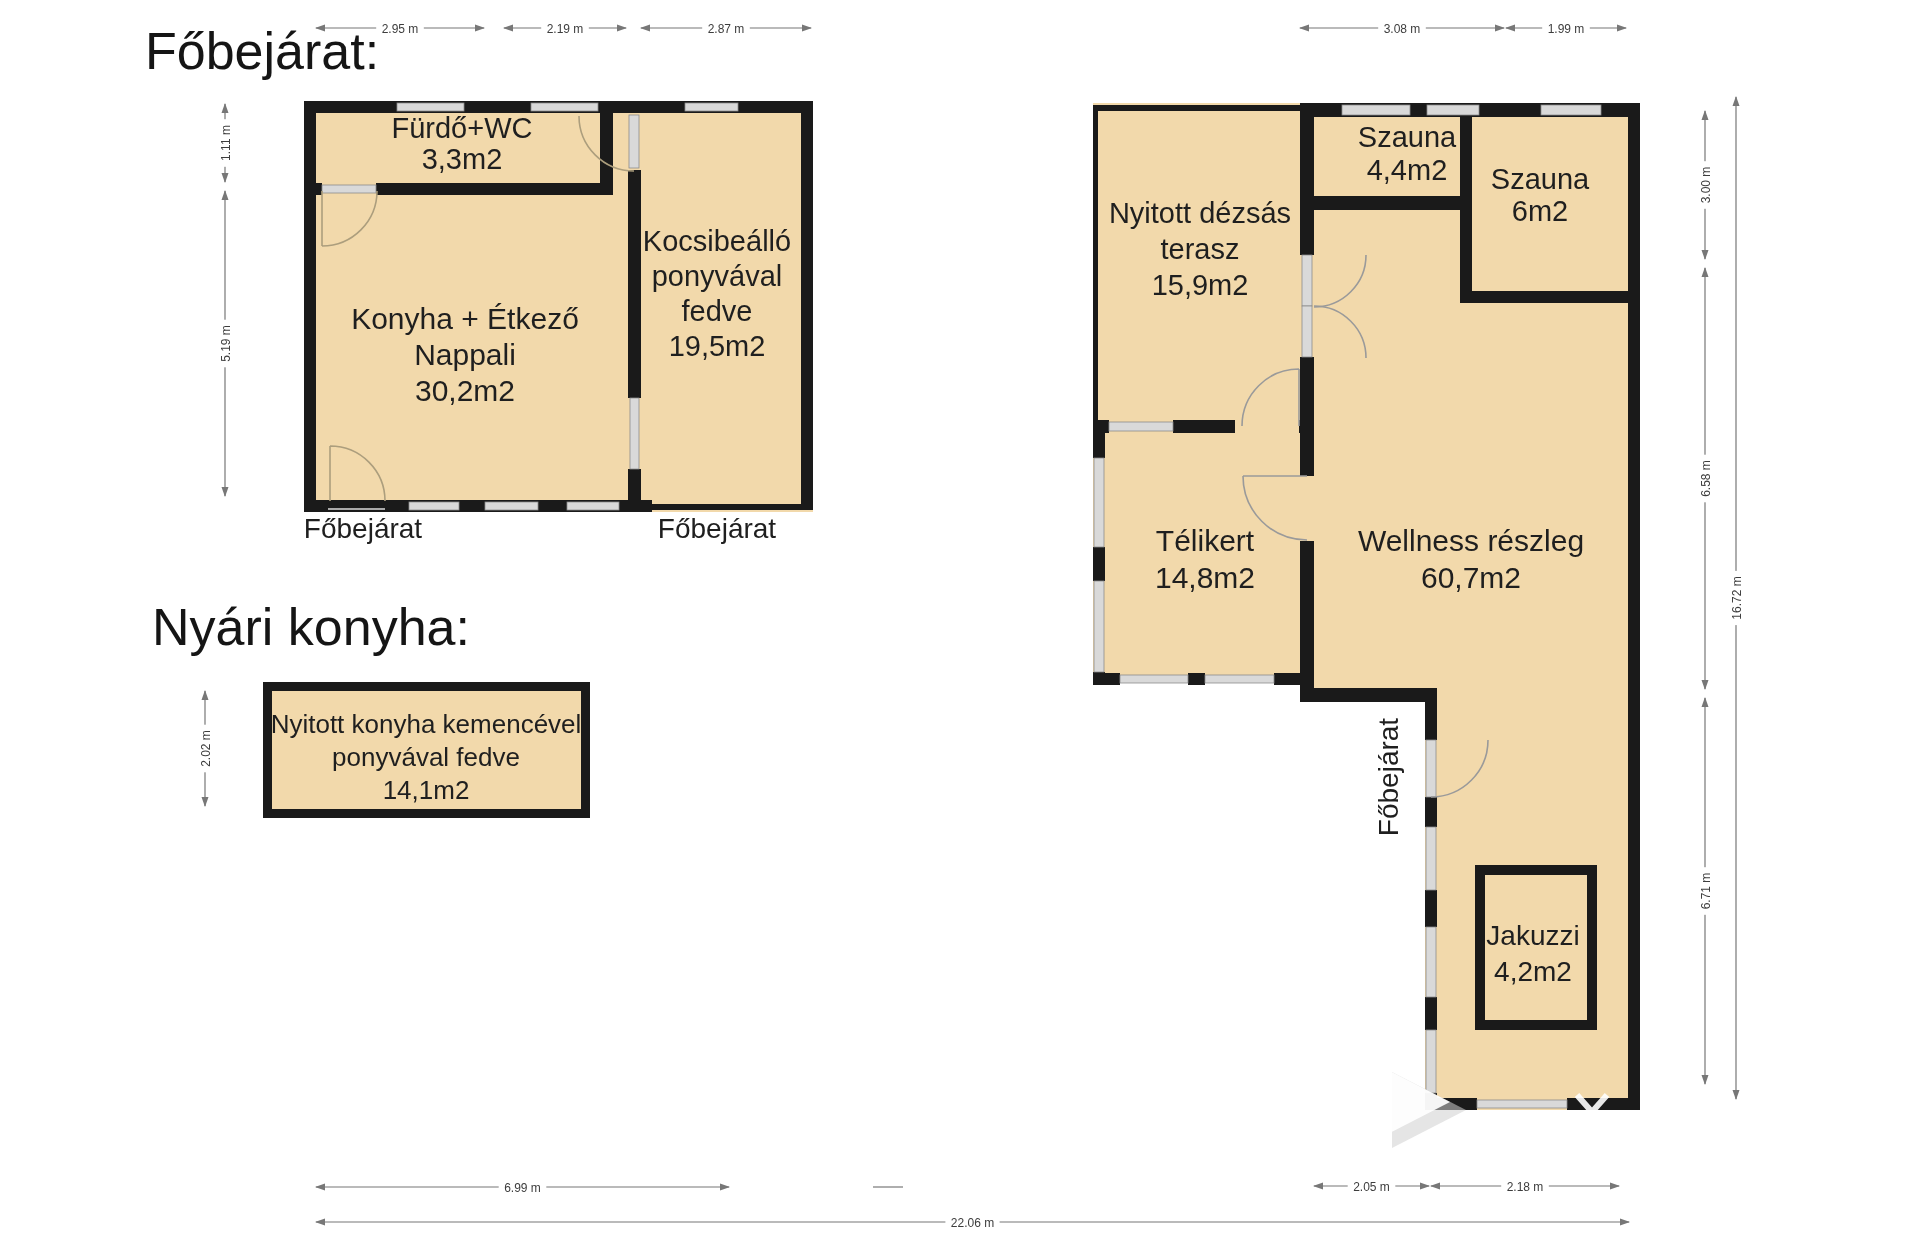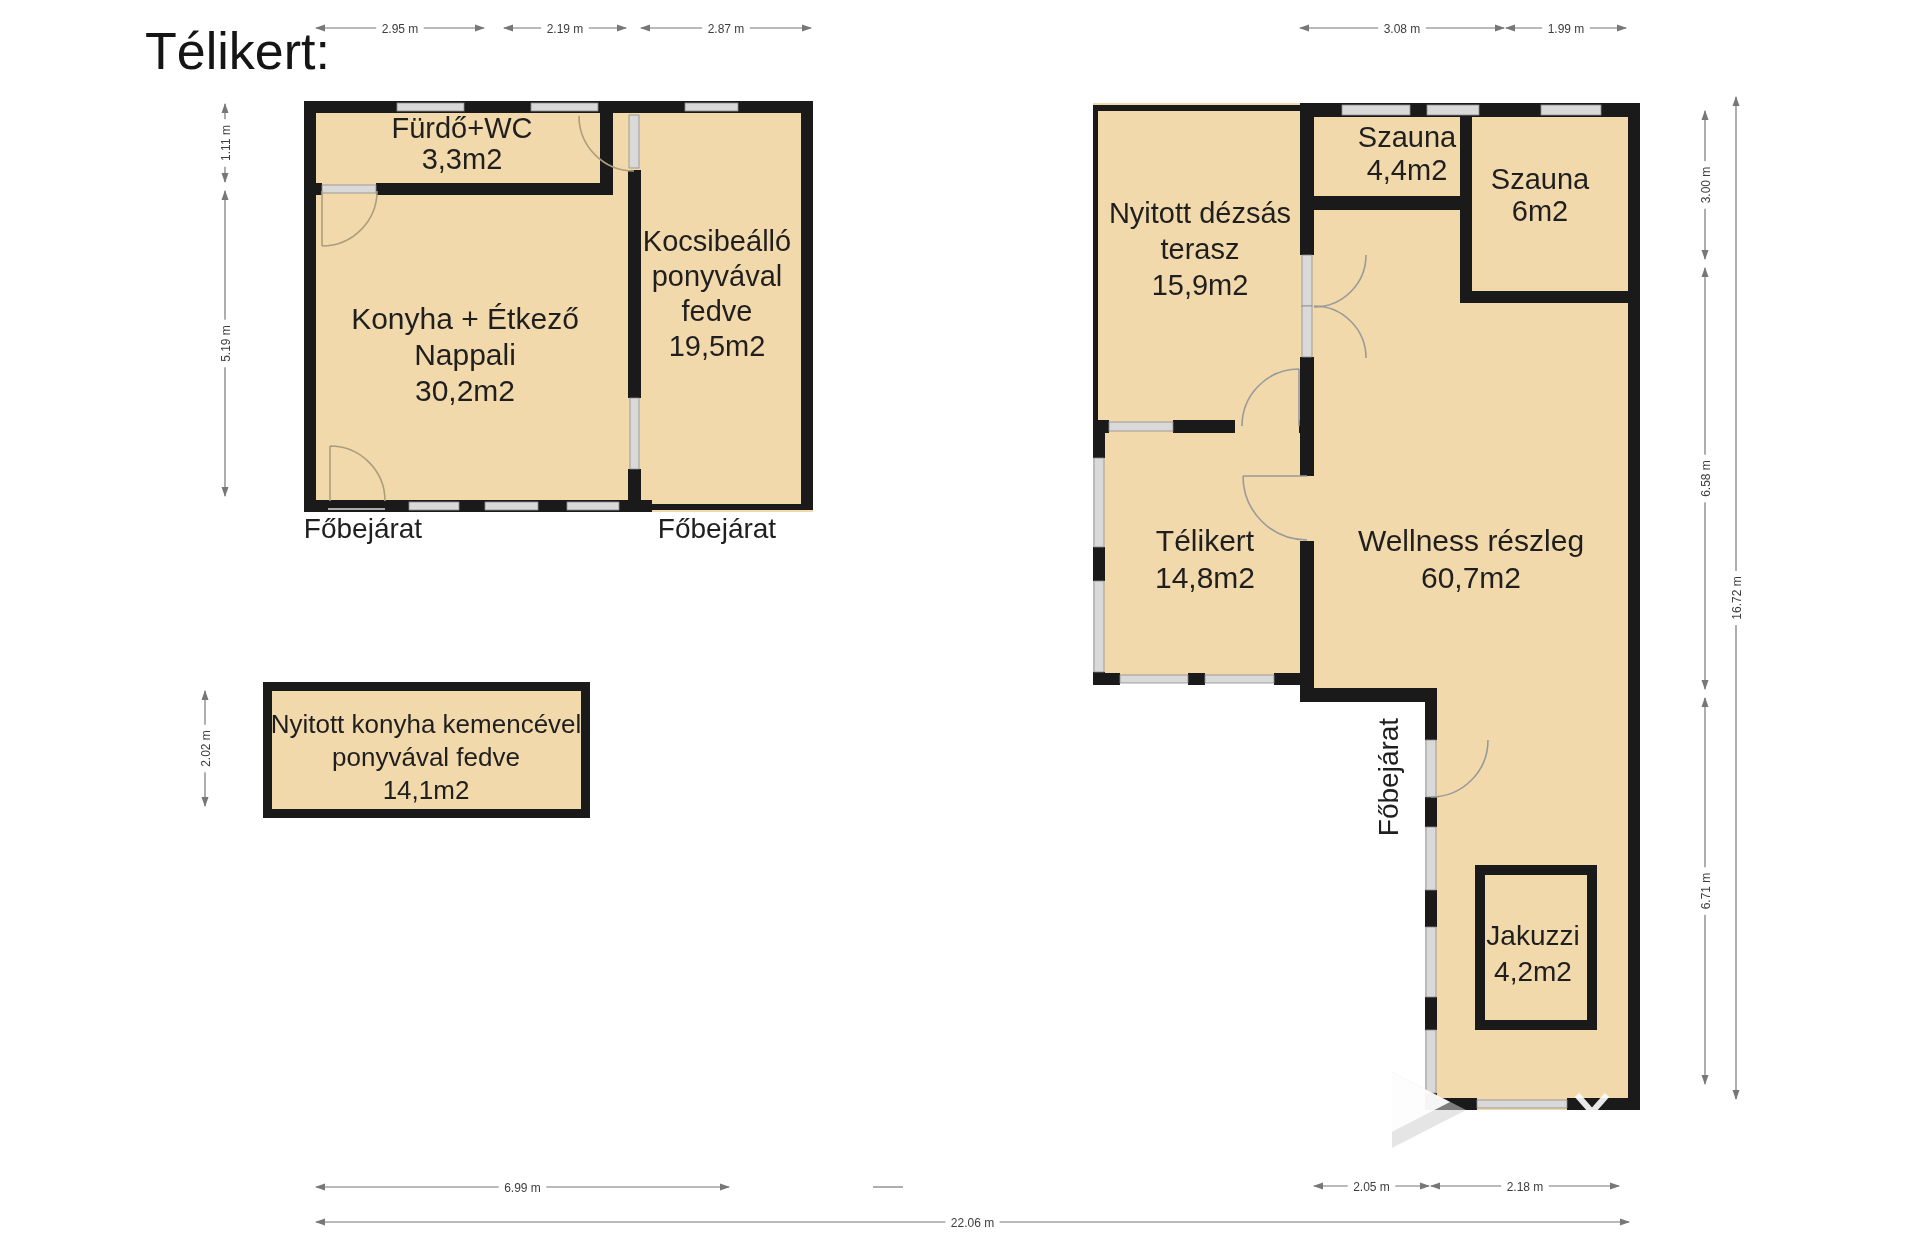--- a/index.html
+++ b/index.html
@@ -9,21 +9,22 @@
          white-space:nowrap;line-height:1.05;}
   .t-vendeghaz{left:145px;top:24px;}
   .t-wellness{left:843px;top:24px;}
   .t-nyari{left:152px;top:600px;}
   svg{position:absolute;left:0;top:0;font-family:"Liberation Sans",sans-serif;}
 </style>
 </head>
 <body>
 
 <div class="canvas">
-  <div class="title t-vendeghaz">Télikert:</div>
+  <div class="title t-vendeghaz">Főbejárat:</div>
+  <div class="title t-nyari">Nyári konyha:</div>
   <svg width="1920" height="1240" viewBox="0 0 1920 1240">
       <polygon points="304,101 813,101 813,512 304,512" fill="#F2D9AB"></polygon>
       <polygon points="1093,103 1640,103 1640,1110 1425,1110 1425,700 1300,700 1300,683 1093,683" fill="#F2D9AB"></polygon>
       <polygon points="263,682 590,682 590,818 263,818" fill="#1A1A1A"></polygon>
       <rect x="304" y="101" width="509" height="12" fill="#1A1A1A"></rect>
       <rect x="304" y="101" width="12" height="411" fill="#1A1A1A"></rect>
       <rect x="304" y="500" width="348" height="12" fill="#1A1A1A"></rect>
       <rect x="801" y="101" width="12" height="408" fill="#1A1A1A"></rect>
       <rect x="648" y="504" width="165" height="6" fill="#1A1A1A"></rect>
       <rect x="628" y="170" width="13" height="228" fill="#1A1A1A"></rect>

